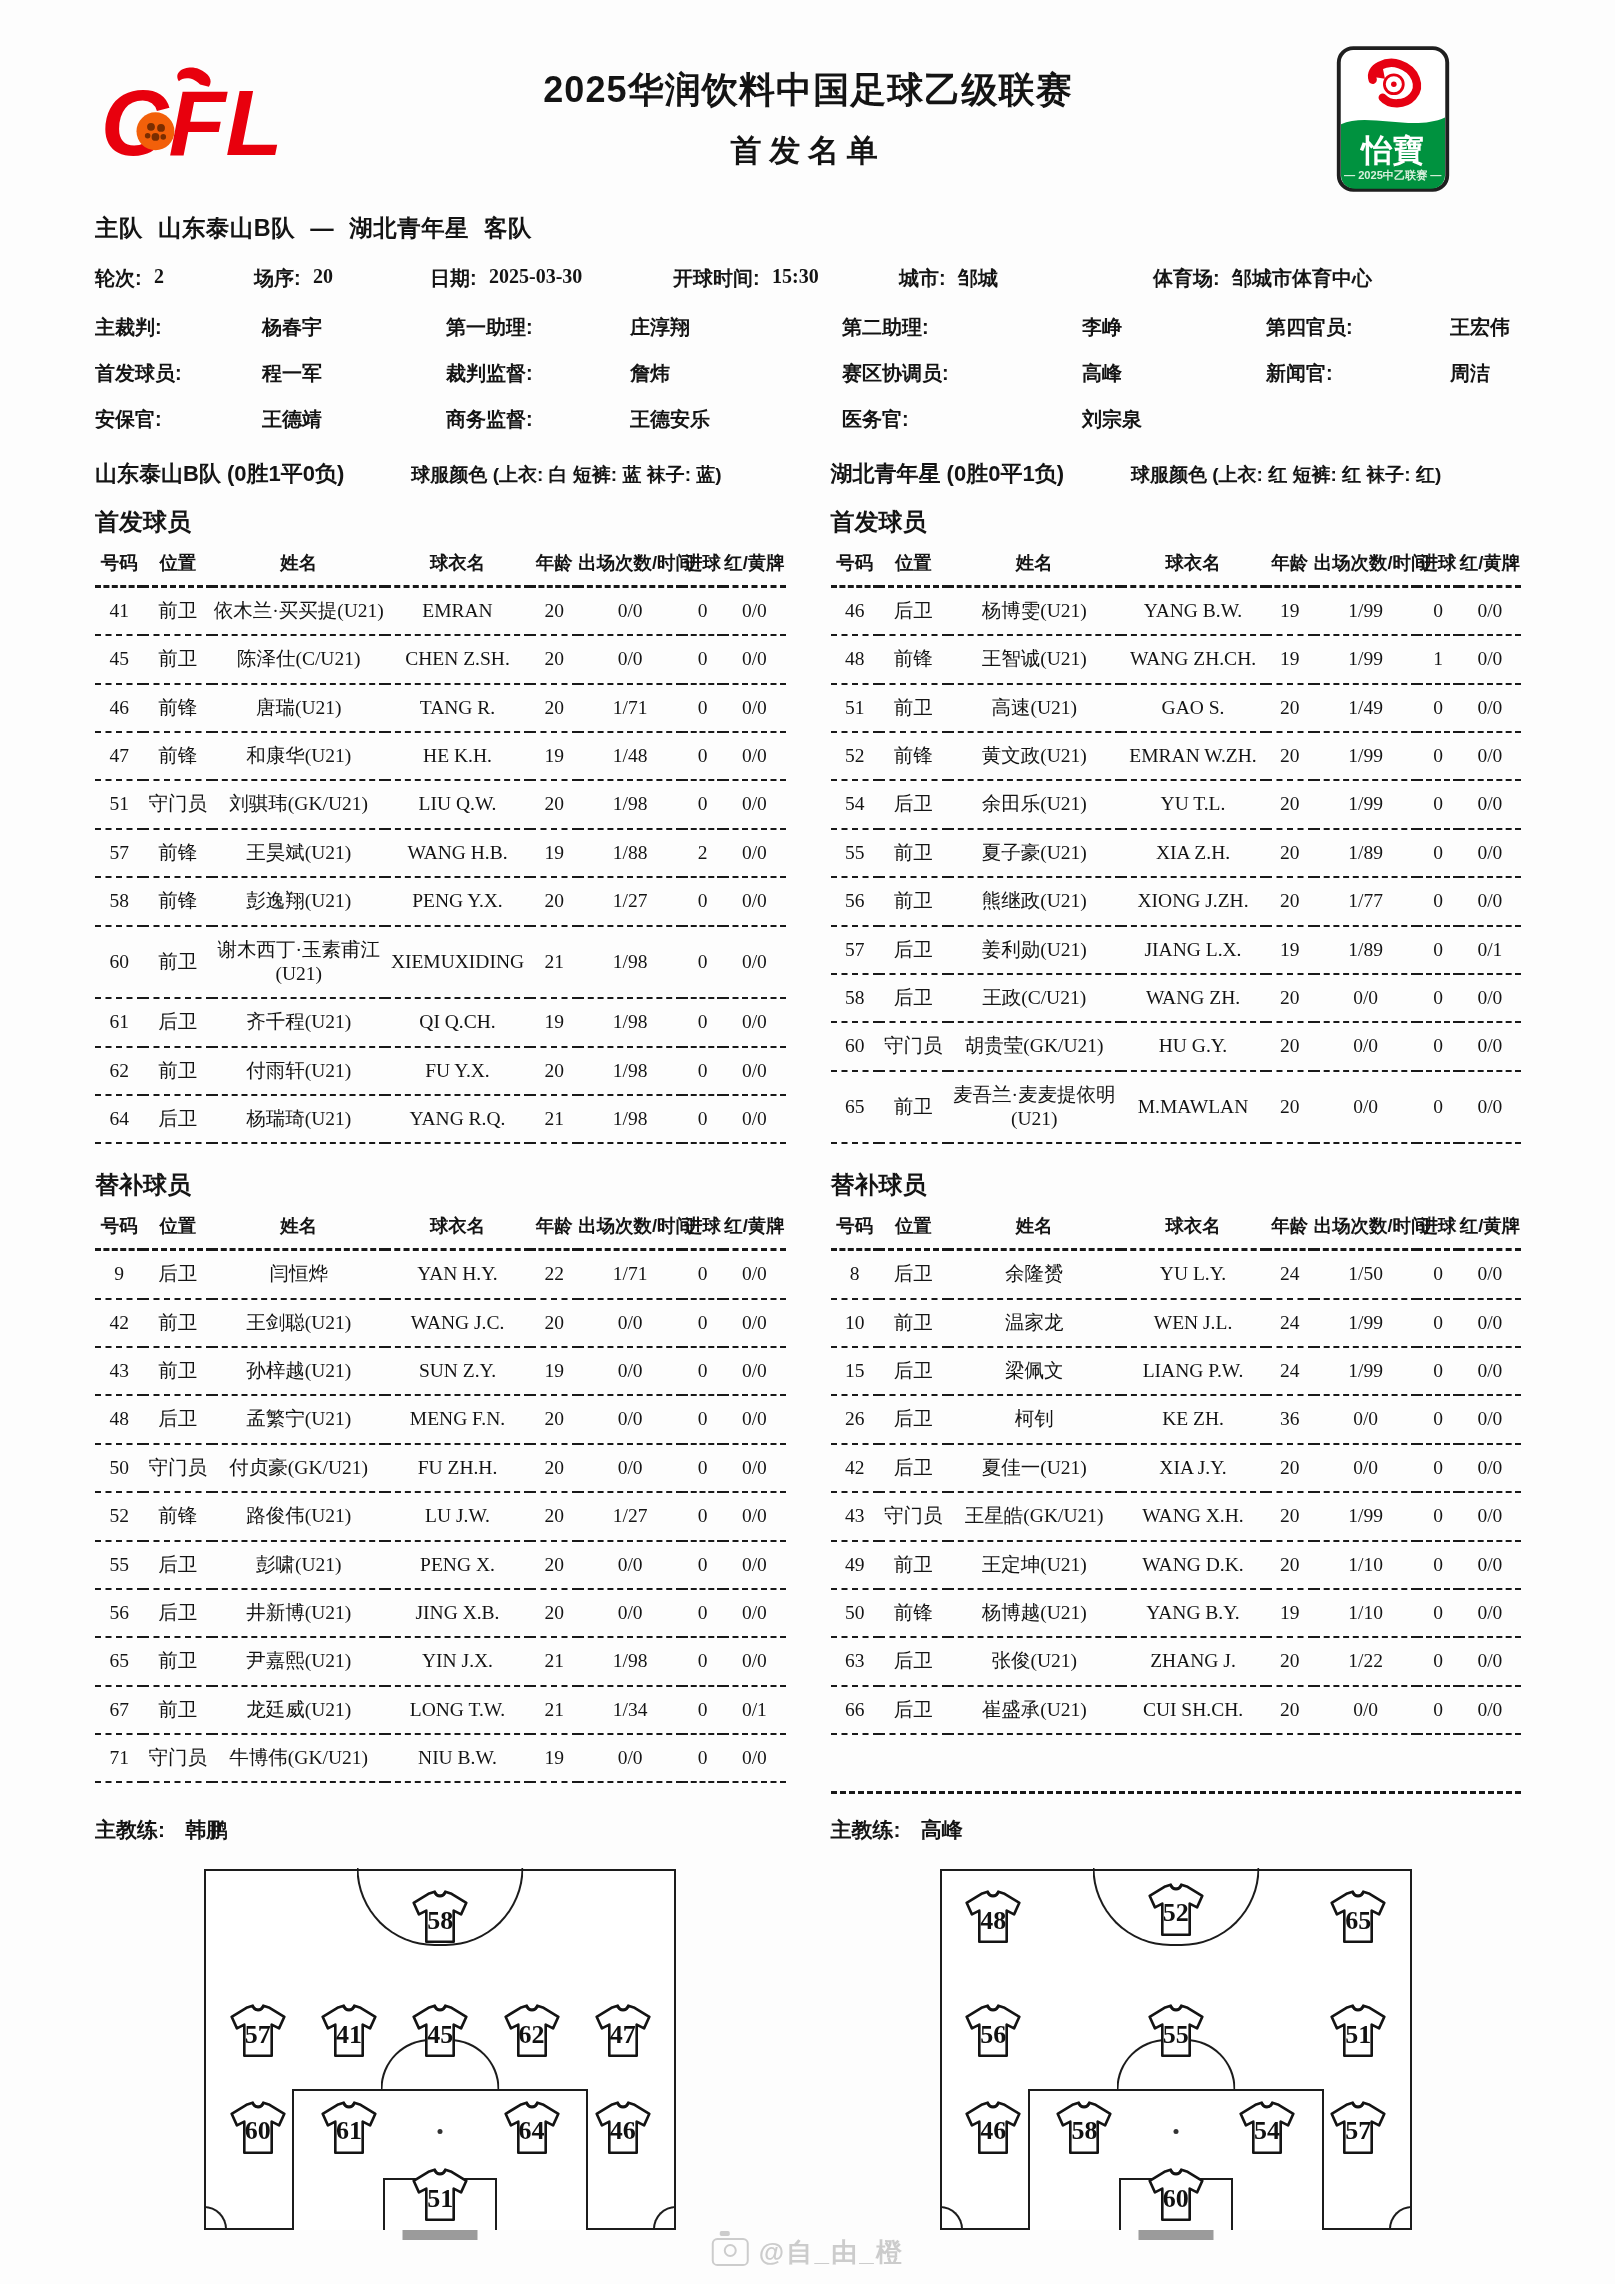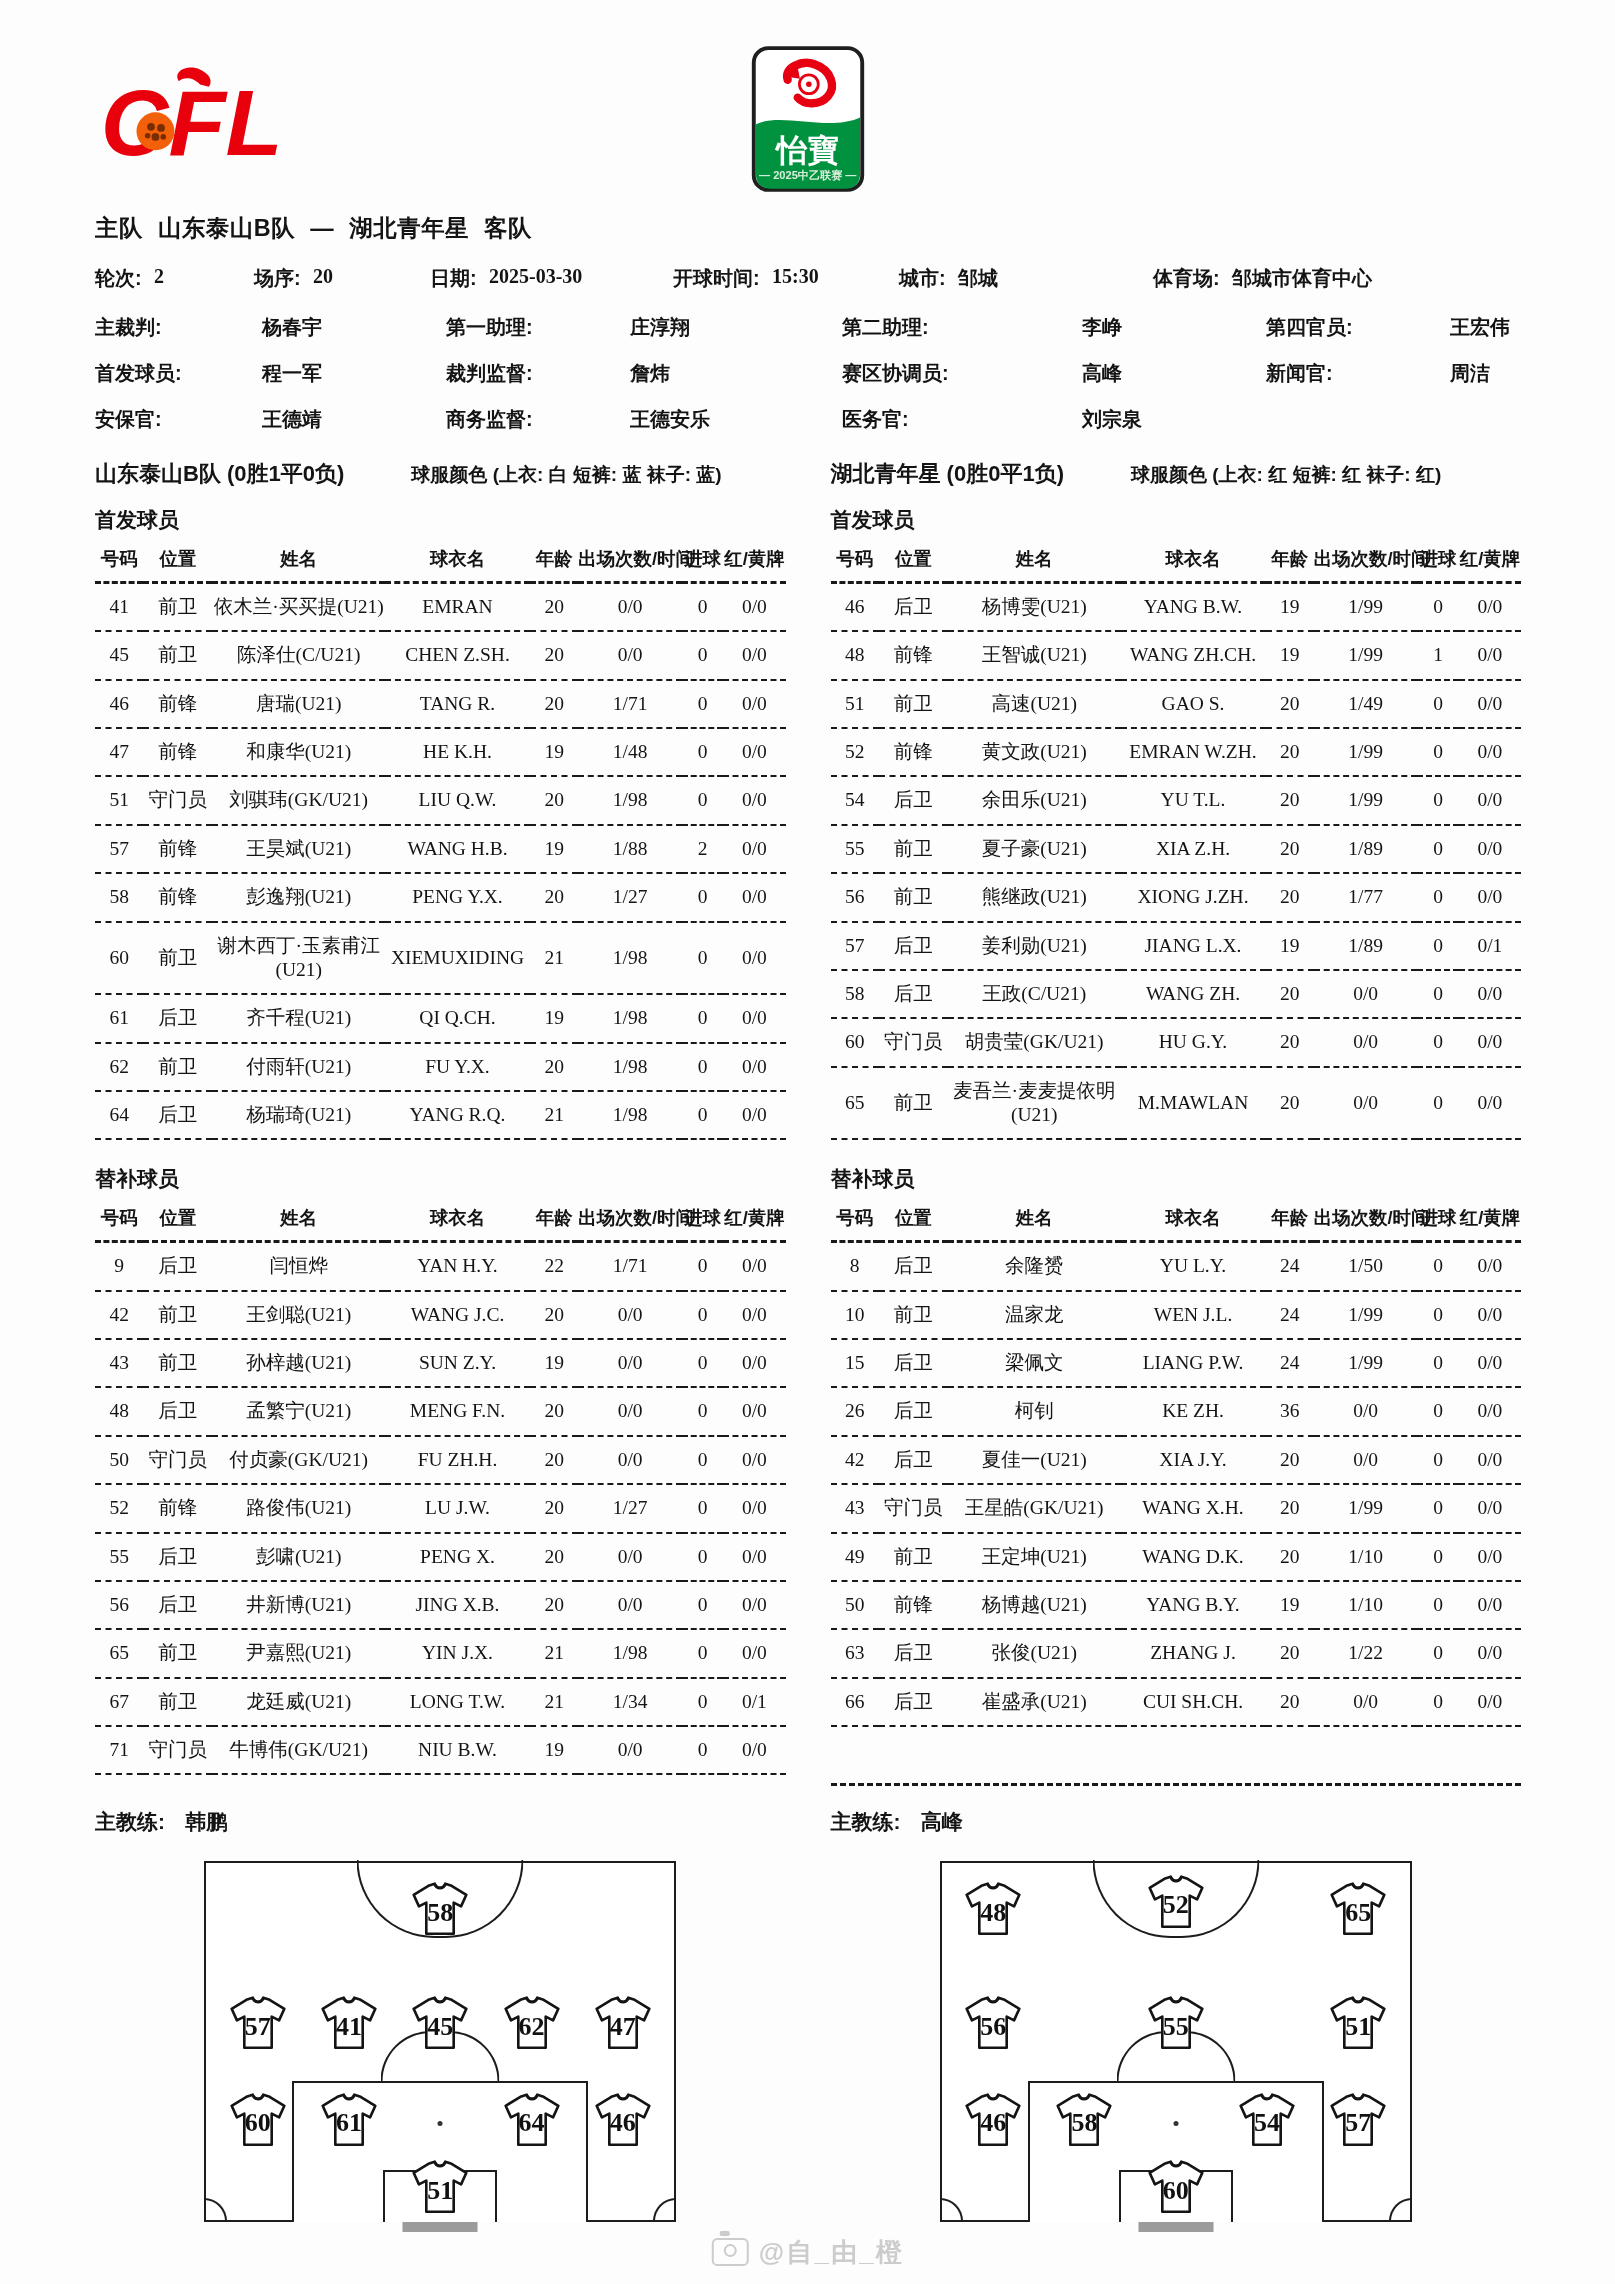--- a/index.html
+++ b/index.html
@@ -32,21 +32,21 @@
              row-gap:19px;margin-top:22px;font-size:20px;align-items:baseline;}
   .off-lbl{font-weight:900;white-space:nowrap;}
   .off-val{font-weight:700;white-space:nowrap;}
 
   
   .teams-grid{display:grid;grid-template-columns:1fr 1fr;column-gap:45px;margin-top:26px;}
   .team-col{display:flex;flex-direction:column;}
   .team-head{display:flex;align-items:baseline;font-size:22px;}
   .team-name{font-weight:900;white-space:nowrap;}
   .team-kit{font-weight:800;font-size:19px;margin-left:67px;white-space:nowrap;}
-  .sec-label{font-size:21px;font-weight:900;margin:16.7px 0 3.3px 0;}
+  .sec-label{font-size:24px;font-weight:900;margin:16.7px 0 3.3px 0;}
 
   table.roster{width:100%;border-collapse:collapse;table-layout:fixed;}
   table.roster th{font-size:18.4px;font-weight:900;padding:9px 0 10px 0;white-space:nowrap;
                   border-bottom:3.3px dashed #191919;text-align:center;}
   table.roster td{font-size:19.5px;font-weight:400;font-family:"Liberation Serif",serif;
                   text-align:center;padding:11px 1.1px;border-bottom:2.8px dashed #191919;line-height:1.25;}
   table.roster th:nth-child(1),table.roster td:nth-child(1){width:7%;}
   table.roster th:nth-child(2),table.roster td:nth-child(2){width:10%;}
   table.roster th:nth-child(3),table.roster td:nth-child(3){width:25%;}
   table.roster th:nth-child(4),table.roster td:nth-child(4){width:21%;}
@@ -98,20 +98,24 @@
         <svg class="cfl-logo" viewBox="0 0 340 210">
           <path d="M150 38 C138 18 168 8 186 16 C204 24 212 36 204 48 L188 44 C176 30 158 30 150 38 Z" fill="#e8000d"></path>
           <text x="10" y="170" font-size="168" font-weight="900" font-style="italic" font-family="Liberation Sans, sans-serif" fill="#e8000d">CFL</text>
           <circle cx="108" cy="128" r="34" fill="#f2600a"></circle>
           <circle cx="100" cy="120" r="7" fill="#7a2d00"></circle>
             <circle cx="118" cy="122" r="7" fill="#7a2d00"></circle>
           <circle cx="108" cy="138" r="7" fill="#7a2d00"></circle>
             <circle cx="94" cy="136" r="5" fill="#7a2d00"></circle>
           <circle cx="122" cy="138" r="5" fill="#7a2d00"></circle>
         </svg>
+      </div>
+      <div class="title-block">
+        <div class="title-line1">2025华润饮料中国足球乙级联赛</div>
+        <div class="title-line2">首发名单</div>
       </div>
       <div class="badge-wrap">
         <svg class="badge" viewBox="0 0 205 265">
           <rect x="5" y="5" width="195" height="255" rx="26" fill="#ffffff" stroke="#1f1f1f" stroke-width="7"></rect>
           <path d="M9 142 C 55 120, 140 156, 196 130 L196 234 C196 248 184 258 170 258 L35 258 C21 258 9 248 9 234 Z" fill="#00923f"></path>
           <path d="M66 62 C58 40 92 26 114 34 C144 44 154 74 138 92 C124 108 96 108 84 94" fill="none" stroke="#e60012" stroke-width="15" stroke-linecap="round"></path>
           <path d="M62 56 L84 40 L88 60 Z" fill="#e60012"></path>
           <circle cx="104" cy="70" r="17" fill="#fff" stroke="#e60012" stroke-width="5"></circle>
           <circle cx="104" cy="70" r="5" fill="#e60012"></circle>
           <text x="102" y="208" text-anchor="middle" font-size="56" font-weight="900" font-family="Liberation Sans, sans-serif" fill="#ffffff">怡寶</text>

